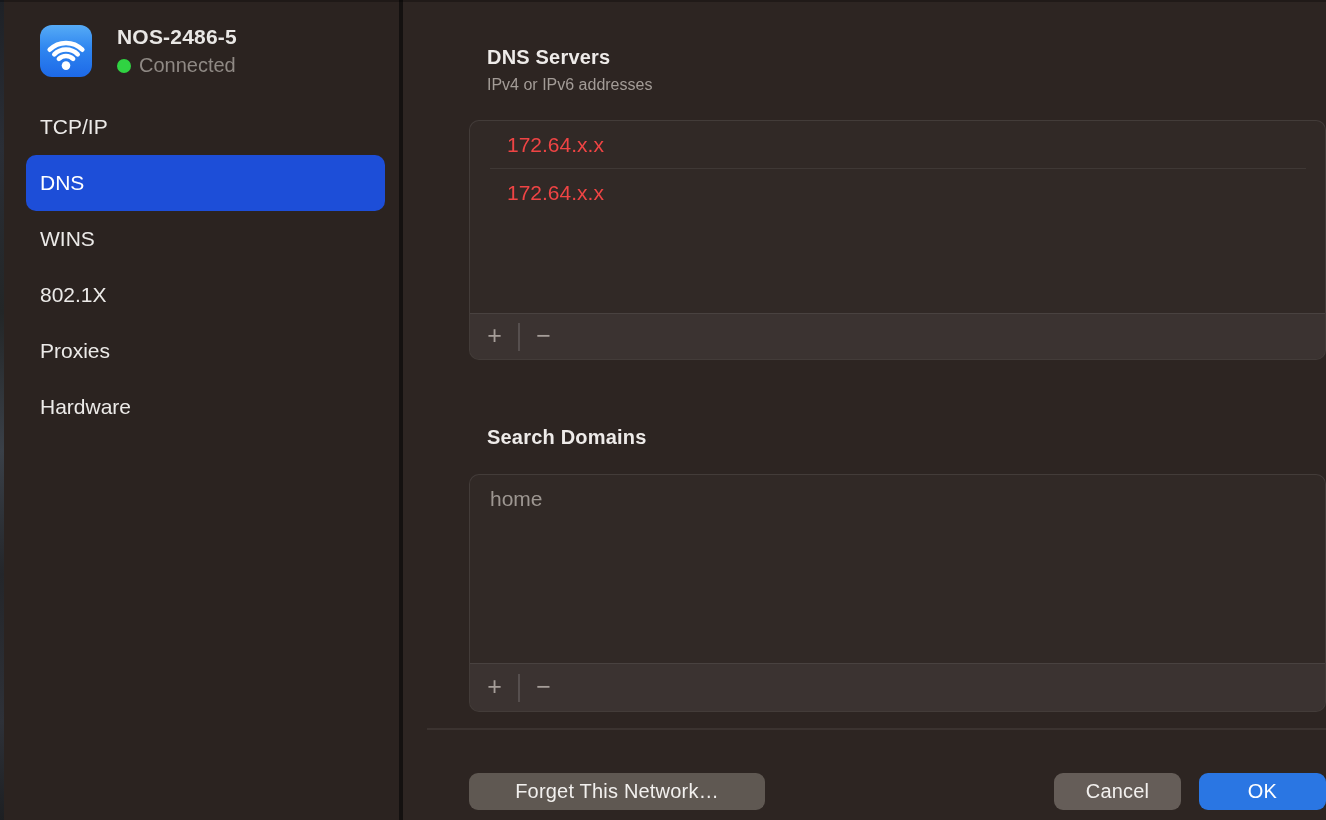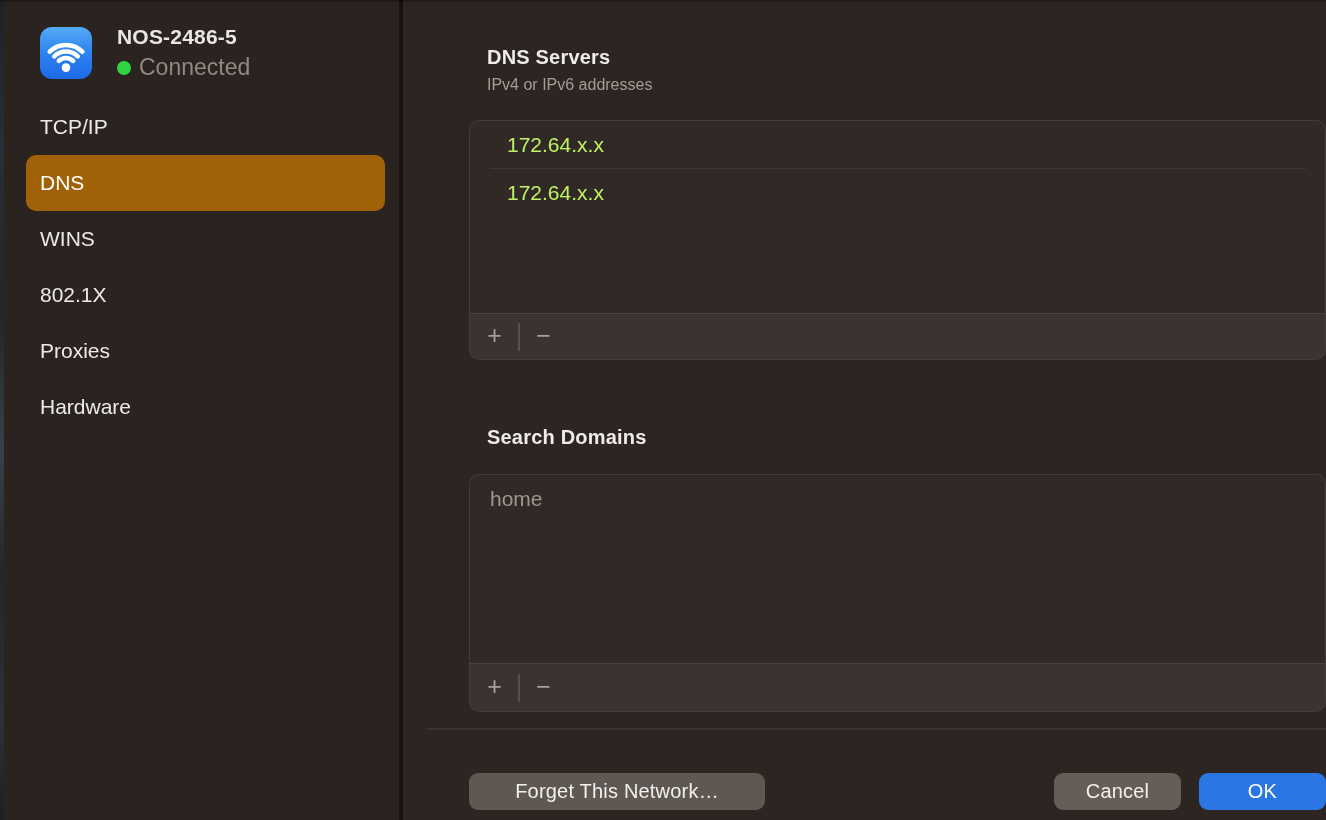--- a/index.html
+++ b/index.html
@@ -46,31 +46,31 @@
     font-size: 21px; font-weight: 600; color: #e9e7e5;
     line-height: 25px; letter-spacing: 0.2px;
   }
   .net-status {
     display: flex; align-items: center; gap: 8px; margin-top: 5px;
   }
   .status-dot {
     width: 14px; height: 14px; border-radius: 50%;
     background: #30d342; flex: 0 0 auto;
   }
-  .status-text { font-size: 23px; color: #8f8984; }
+  .status-text { font-size: 20px; color: #8f8984; }
 
   .sidebar-nav {
     position: absolute; left: 22px; top: 99px; width: 359px;
   }
   .nav-item {
     height: 56px; display: flex; align-items: center;
     padding-left: 14px; border-radius: 10px;
     font-size: 21px; color: #eceae8; cursor: default;
   }
-  .nav-item.selected { background: #a16207; color: #ffffff; font-weight: 500; }
+  .nav-item.selected { background: #1d4ed8; color: #ffffff; font-weight: 500; }
 
   
   .main {
     position: absolute; left: 403px; top: 16px; width: 923px; height: 820px;
     background: #2d2522;
     margin-left: 24px;
   }
   .section-title {
     position: absolute; left: 60px;
     font-size: 20px; font-weight: 700; color: #eeebe9; letter-spacing: 0.2px;
@@ -84,21 +84,21 @@
     position: absolute; left: 42px; width: 857px;
     border: 1px solid rgba(255,255,255,0.09);
     border-radius: 10px;
     background: rgba(255,255,255,0.018);
     overflow: hidden;
     display: flex; flex-direction: column;
   }
   .listbox .rows { flex: 1 1 auto; }
   .list-row {
     height: 47px; display: flex; align-items: center;
-    font-size: 21px; color: #bef264;
+    font-size: 21px; color: #ef4444;
   }
   .list-row.indented { padding-left: 37px; }
   .list-row.domain { padding-left: 20px; color: #9d9691; }
   .row-sep {
     height: 1px; margin: 0 19px 0 20px;
     background: rgba(255,255,255,0.07);
   }
   .listbox-footer {
     flex: 0 0 auto;
     border-top: 1px solid rgba(255,255,255,0.075);

